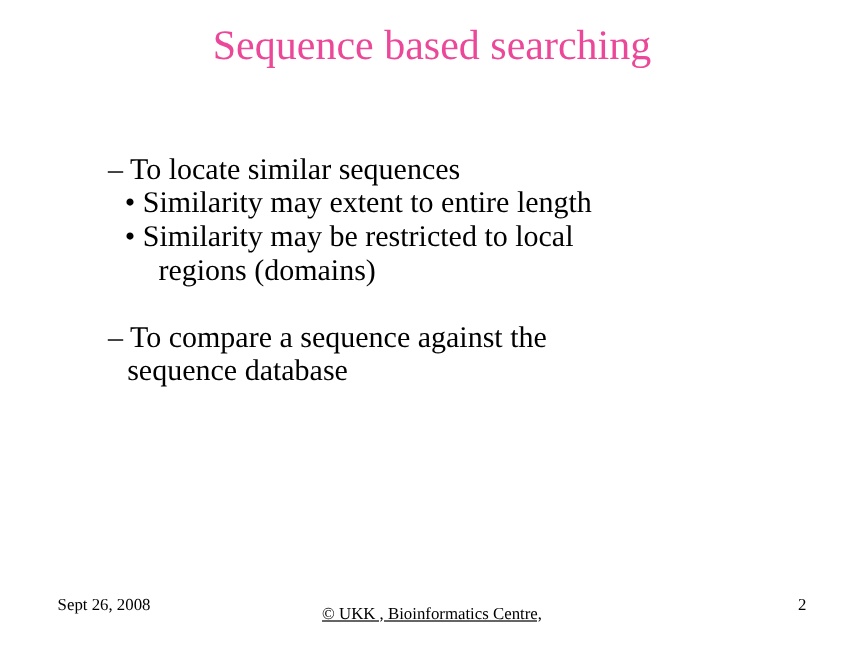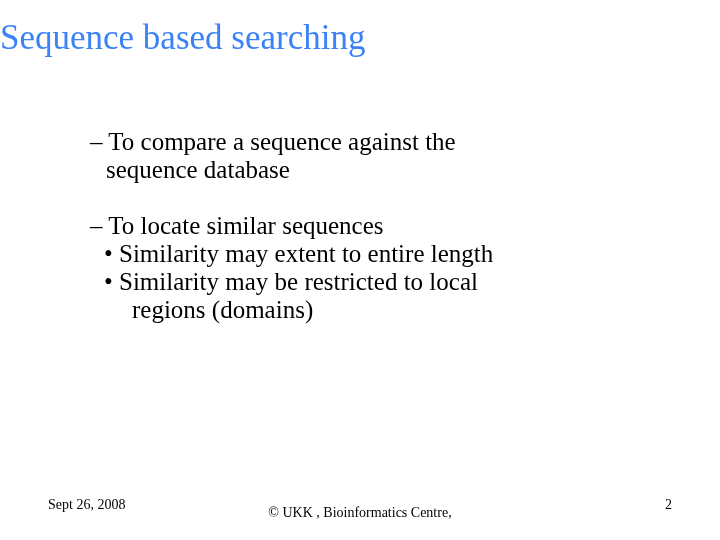--- a/index.html
+++ b/index.html
@@ -17,23 +17,23 @@
     width: 720px;
     height: 540px;
     position: relative;
     box-sizing: border-box;
   }
   .title {
     position: absolute;
     top: 18px;
     left: 0;
     width: 100%;
-    text-align: left;
+    text-align: center;
     font-size: 35px;
-    color: #3b82f6;
+    color: #ec4899;
     line-height: 1.15;
   }
   .body {
     position: absolute;
     top: 128px;
     left: 90px;
     width: 560px;
     font-size: 25px;
     line-height: 1.12;
   }
@@ -61,44 +61,45 @@
     left: 48px;
     bottom: 8px;
     text-align: center;
   }
   .footer .center {
     position: absolute;
     left: 0;
     width: 100%;
     text-align: center;
     bottom: 0;
+    text-decoration: underline;
   }
   .footer .pagenum {
     position: absolute;
     right: 48px;
     bottom: 8px;
   }
 </style>
 </head>
 <body>
 
 <div class="slide">
 
   <div class="title">Sequence based searching</div>
 
   <div class="body">
     <div class="blk">
-      <div class="dash-line">– To compare a sequence against the</div>
-      <div style="padding-left:16px">sequence database</div>
-    </div>
-    <div class="blk">
       <div class="dash-line">– To locate similar sequences</div>
       <div class="bullet-line">• Similarity may extent to entire length</div>
       <div class="bullet-line">• Similarity may be restricted to local</div>
       <div style="padding-left:42px">regions (domains)</div>
+    </div>
+    <div class="blk">
+      <div class="dash-line">– To compare a sequence against the</div>
+      <div style="padding-left:16px">sequence database</div>
     </div>
   </div>
 
   <div class="footer">
     <div class="date">Sept 26, 2008</div>
     <div class="center">
       <div>© UKK , Bioinformatics Centre,</div>
     </div>
     <div class="pagenum">2</div>
   </div>

